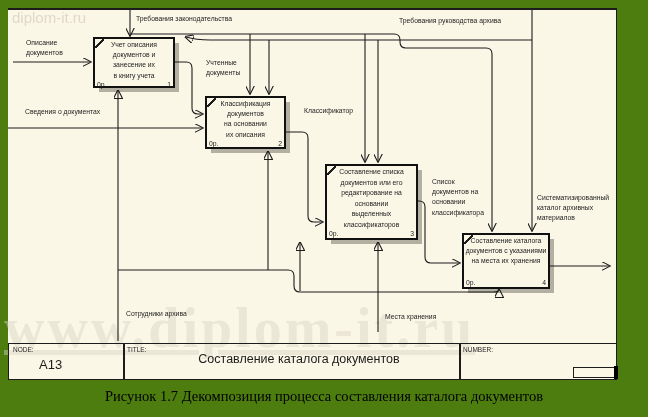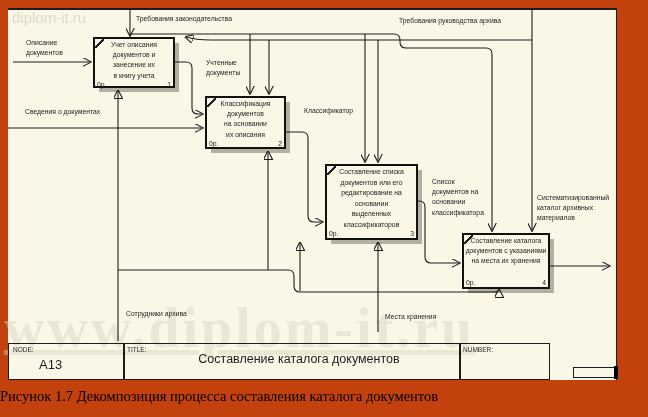--- a/index.html
+++ b/index.html
@@ -1,16 +1,16 @@
 <!DOCTYPE html>
 <html><head>
 <meta charset="utf-8">
 <style>
   html,body{margin:0;padding:0;background:#fff;}
-  #stage{position:relative;width:648px;height:417px;background:#c2410c;overflow:hidden;
+  #stage{position:relative;width:648px;height:417px;background:#4d7c0f;overflow:hidden;
          font-family:"Liberation Sans",sans-serif;color:#1c1c1c;}
   
   #paper{position:absolute;left:8px;top:8px;width:609px;height:372px;
          background:#FBF7E7;border-top:2px solid #1c1c1c;border-right:1.5px solid #1c1c1c;
          box-sizing:border-box;z-index:1;}
   
   #wm-small{position:absolute;left:12px;top:9px;font-size:15px;color:#ded9c8;z-index:2;}
   #wm-large{position:absolute;left:4px;top:296px;font-size:56px;font-weight:bold;
             font-family:"Liberation Serif",serif;color:#d8d4c5;opacity:.45;
             letter-spacing:3px;z-index:2;white-space:nowrap;text-decoration:underline;}
@@ -26,33 +26,33 @@
   #box2{left:205px;top:96px;width:81px;height:53px;}
   #box3{left:325px;top:164px;width:93px;height:76px;}
   #box4{left:462px;top:233px;width:88px;height:56px;}
   #box3 .btext{line-height:1.55;}
   
   .lbl{position:absolute;font-size:6.8px;line-height:1.5;white-space:pre-line;z-index:5;}
   
   #wires{position:absolute;left:0;top:0;z-index:4;}
   #wires path{fill:none;stroke:#1c1c1c;stroke-width:1.1;}
   
-  #titlebar{position:absolute;left:8px;top:343px;width:542px;height:37px;
+  #titlebar{position:absolute;left:8px;top:343px;width:609px;height:37px;
             border:1.5px solid #1c1c1c;box-sizing:border-box;z-index:3;}
   .tb-div{position:absolute;top:0;bottom:0;width:1.5px;background:#1c1c1c;}
   #tb-div1{left:114px;} #tb-div2{left:450px;}
   .tb-lab{position:absolute;font-size:6.5px;top:2px;}
   #tb-node-lab{left:4px;} #tb-title-lab{left:118px;} #tb-number-lab{left:454px;}
   #tb-node-val{position:absolute;left:30px;top:13px;font-size:13px;}
   #tb-title-val{position:absolute;left:114px;top:8px;width:336px;text-align:center;font-size:12.5px;margin-left:8px;}
   #tb-minibox{position:absolute;left:564px;top:23px;width:42px;height:11px;
               border:1.5px solid #1c1c1c;box-sizing:border-box;}
   #tb-tick{position:absolute;left:605px;top:22px;width:3.5px;height:13px;background:#000;}
   
-  #caption{position:absolute;left:0;top:388px;width:648px;text-align:left;
+  #caption{position:absolute;left:0;top:388px;width:648px;text-align:center;
            font-family:"Liberation Serif",serif;font-size:14.5px;color:#000;z-index:5;}
 </style>
 </head>
 <body>
 
 <div id="stage">
 
   <div id="paper"></div>
 
   <div id="wm-small">diplom-it.ru</div>

